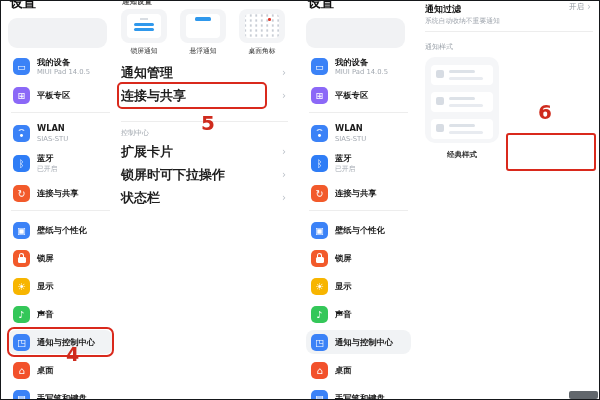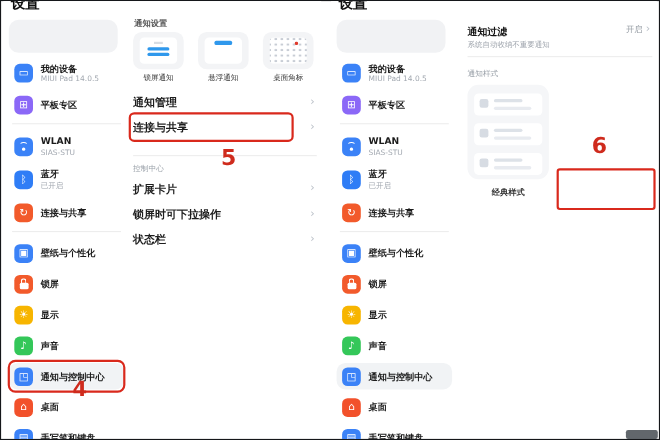--- a/index.html
+++ b/index.html
@@ -26,41 +26,41 @@
   .sub{display:block;font-size:6.8px;color:#a2a8b0;font-weight:400;margin-top:1px;}
   
   .g-wifi{position:relative;display:block;width:11px;height:9px;}
   .g-wifi::before{content:"";position:absolute;left:1px;top:0;width:9px;height:9px;border:1.3px solid #fff;
       border-radius:50%;box-sizing:border-box;clip-path:polygon(0 0,100% 0,50% 55%);}
   .g-wifi::after{content:"";position:absolute;left:4px;top:5.6px;width:2.8px;height:2.8px;background:#fff;border-radius:50%;}
   .g-lock{position:relative;display:block;width:8px;height:6px;background:#fff;border-radius:1.5px;margin-top:4px;}
   .g-lock::before{content:"";position:absolute;left:1.2px;top:-4px;width:5.5px;height:5px;border:1.3px solid #fff;
       border-bottom:none;border-radius:3px 3px 0 0;box-sizing:border-box;}
   
-  .panel{position:absolute;top:0;bottom:0;margin-top:20px;}
+  .panel{position:absolute;top:0;bottom:0;}
   .p1{left:112px;right:1px;}
   .p2{left:120px;right:2px;}
   .cut-header{position:absolute;top:-4px;left:7px;font-size:7.5px;color:#555;font-weight:600;}
   .cards{position:absolute;top:8px;left:6px;display:flex;}
   .cwrap{width:46px;margin-right:13px;}
   .card{height:34px;background:#f3f4f6;border-radius:8px;position:relative;}
   .mock{position:absolute;left:6px;top:5px;width:34px;height:24px;background:#fff;border-radius:4px;}
   .k-lock .mock::before{content:"";position:absolute;left:7px;top:9px;width:20px;height:3px;background:#2f98ec;
       border-radius:1.5px;box-shadow:0 5px 0 #2f98ec;}
   .k-lock .mock::after{content:"";position:absolute;left:13px;top:4px;width:8px;height:1.5px;background:#d8dde3;}
   .k-float .mock::before{content:"";position:absolute;left:9px;top:3px;width:16px;height:3.5px;background:#2f98ec;border-radius:1.5px;}
   .k-badge .mock{background-image:radial-gradient(circle,#c8cdd5 1px,transparent 1.3px);
       background-size:5.5px 5px;background-position:3px 4px;}
   .k-badge .mock::after{content:"";position:absolute;right:8px;top:4px;width:2.6px;height:2.6px;background:#e03a2c;border-radius:50%;}
   .clabel{text-align:center;font-size:6.8px;color:#333;margin-top:3px;}
   .rows{position:absolute;left:6px;right:2px;}
   .r1{top:60px;} .r2{top:139px;}
   .row{position:relative;height:23px;display:flex;align-items:center;justify-content:space-between;padding-right:3px;}
   .row.boxed::after{content:"";position:absolute;left:-4px;right:22px;top:-2px;bottom:-2px;border:2px solid #d9291c;border-radius:5px;}
-  .rlbl{font-size:10px;font-weight:700;color:#1e1e1e;}
+  .rlbl{font-size:13px;font-weight:700;color:#1e1e1e;}
   .chev{font-size:10px;color:#b9bfc7;font-weight:400;}
   .divider{position:absolute;height:1px;background:#ededed;}
   .p1 .divider{top:120px;left:6px;right:3px;}
   .sec{position:absolute;font-size:7px;color:#9aa1a9;}
   .p1-sec{top:127px;left:6px;}
   
   .p2-title{position:absolute;top:2px;left:4px;font-size:9px;font-weight:700;color:#141414;}
   .p2-sub{position:absolute;top:15px;left:4px;font-size:6.8px;color:#a0a6ae;}
   .p2-status{position:absolute;top:0;right:4px;font-size:7.5px;color:#8f969e;display:flex;gap:3px;align-items:center;}
   .p2 .divider{top:30px;left:4px;right:2px;}

